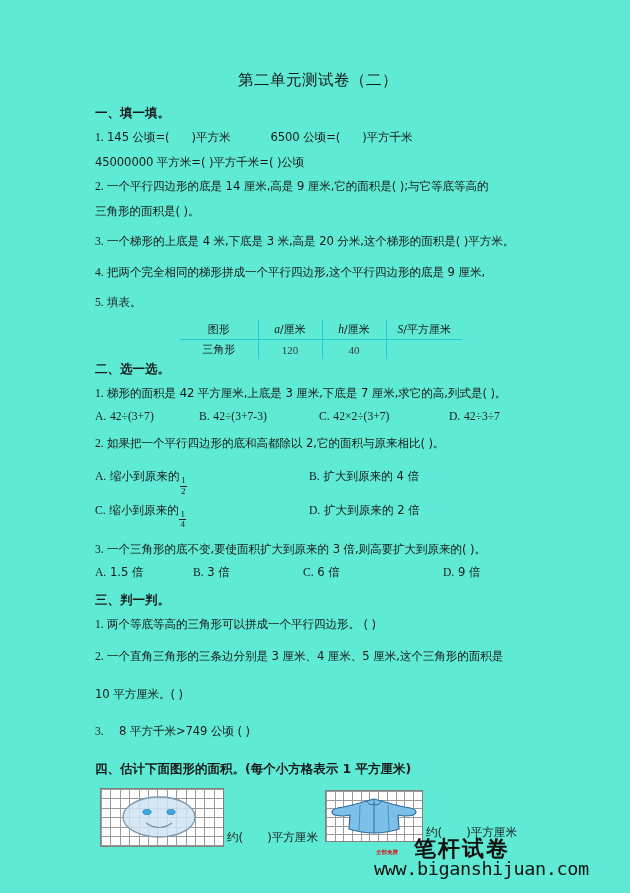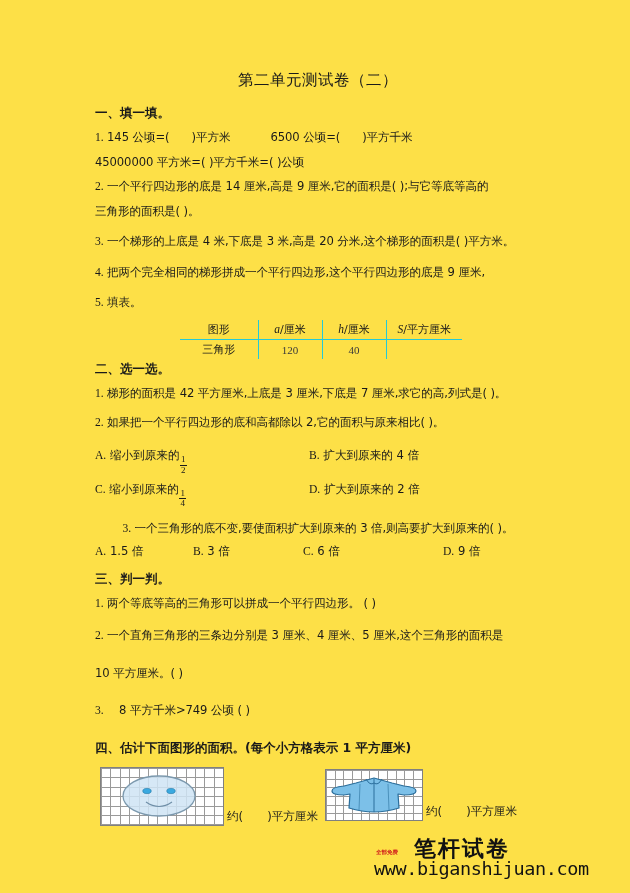--- a/index.html
+++ b/index.html
@@ -13,21 +13,21 @@
     position: relative;
     font-family: "Liberation Serif", "DejaVu Serif", serif;
     color: #1a1a1a;
     overflow: hidden;
   }
   .page {
     position: absolute;
     left: 0; top: 0;
     width: 630px;
     height: 893px;
-    background: #fde047;
+    background: #5eead4;
   }
   .doc {
     position: absolute;
     left: 95px;
     top: 70px;
     width: 446px;
   }
 
   
   .title {
@@ -276,20 +276,26 @@
       </tbody>
         </table>
     </div>
 
     <div class="sec-head" style="margin-top:2px;">二、选一选。</div>
 
     <div class="ln">
       <span class="num">1.</span>
       <span>梯形的面积是 42 平方厘米,上底是 3 厘米,下底是 7 厘米,求它的高,列式是(    )。</span>
     </div>
+    <div class="choices row-abcd1">
+      <span class="ch"><span class="opt-label">A.</span>&nbsp;<span class="num">42÷(3+7)</span></span>
+      <span class="ch"><span class="opt-label">B.</span>&nbsp;<span class="num">42÷(3+7-3)</span></span>
+      <span class="ch"><span class="opt-label">C.</span>&nbsp;<span class="num">42×2÷(3+7)</span></span>
+      <span class="ch"><span class="opt-label">D.</span>&nbsp;<span class="num">42÷3÷7</span></span>
+    </div>
 
     <div class="ln" style="margin-top:4px;">
       <span class="num">2.</span>
       <span>如果把一个平行四边形的底和高都除以 2,它的面积与原来相比(    )。</span>
     </div>
 
     <div class="two-col" style="margin-top:6px;">
       <span class="c1">
         <span class="opt-label">A.</span>
         <span>缩小到原来的</span><span class="frac">
@@ -310,21 +316,21 @@
             <span class="n">1</span>
             <span class="d">4</span>
           </span>
       </span>
       <span>
         <span class="opt-label">D.</span>
         <span>扩大到原来的 2 倍</span>
       </span>
     </div>
 
-    <div class="ln" style="margin-top:7px;text-align:center;">
+    <div class="ln" style="margin-top:7px;">
       <span class="num">3.</span>
       <span>一个三角形的底不变,要使面积扩大到原来的 3 倍,则高要扩大到原来的(    )。</span>
     </div>
     <div class="choices row-abcd3">
       <span class="ch"><span class="opt-label">A.</span>&nbsp;<span>1.5 倍</span></span>
       <span class="ch"><span class="opt-label">B.</span>&nbsp;<span>3 倍</span></span>
       <span class="ch"><span class="opt-label">C.</span>&nbsp;<span>6 倍</span></span>
       <span class="ch"><span class="opt-label">D.</span>&nbsp;<span>9 倍</span></span>
     </div>
 

